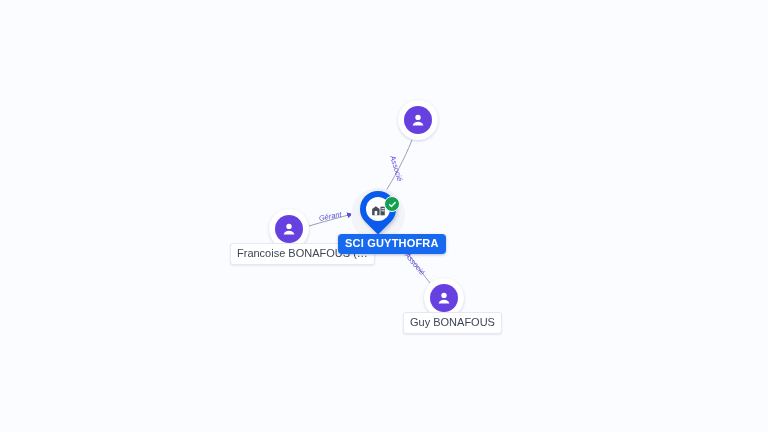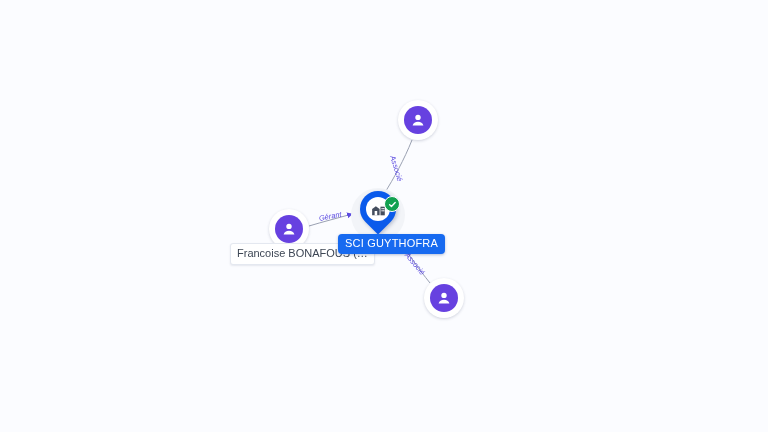--- a/index.html
+++ b/index.html
@@ -126,21 +126,21 @@
 
   #company-caption {
     position: absolute;
     left: 338px;
     top: 234px;
     background: #176af0;
     color: #ffffff;
     border-radius: 4px;
     font-size: 11px;
     line-height: 13px;
-    font-weight: normal;
+    font-weight: bold;
     letter-spacing: 0.2px;
     padding: 3px 7px 4px 7px;
     white-space: nowrap;
     box-shadow: 0 1px 3px rgba(20,50,120,0.30);
     z-index: 8;
   }
 
   
   .edge-label {
     position: absolute;
@@ -215,20 +215,21 @@
   <div class="node-caption" style="left:230px; top:243px;">Francoise BONAFOUS (…</div>
 
   <div class="person-node" style="left:424px; top:278px;">
     <div class="person-disc">
       <svg width="16" height="16" viewBox="0 0 16 16">
         <circle cx="8" cy="5.4" r="2.7" fill="#ffffff"></circle>
         <path d="M2.6 13.4 A5.6 5.1 0 0 1 13.4 13.4 Z" fill="#ffffff"></path>
       </svg>
     </div>
   </div>
+  <div class="node-caption" style="left:403px; top:312px;">Guy BONAFOUS</div>
 
   <div id="company-node">
     <div class="pin-halo"></div>
     <div class="pin-shape"></div>
     <div class="pin-inner">
       <svg width="15" height="15" viewBox="0 0 16 16">
         <path d="M1.2 14.2 L1.2 7.4 L5.2 4.4 L9.2 7.4 L9.2 14.2 Z" fill="#454e5e"></path>
         <rect x="10.1" y="5.0" width="4.6" height="9.2" fill="#454e5e"></rect>
         <rect x="11.2" y="6.4" width="1.3" height="1.3" fill="#ffffff"></rect>
         <rect x="13.0" y="6.4" width="1.3" height="1.3" fill="#ffffff"></rect>

